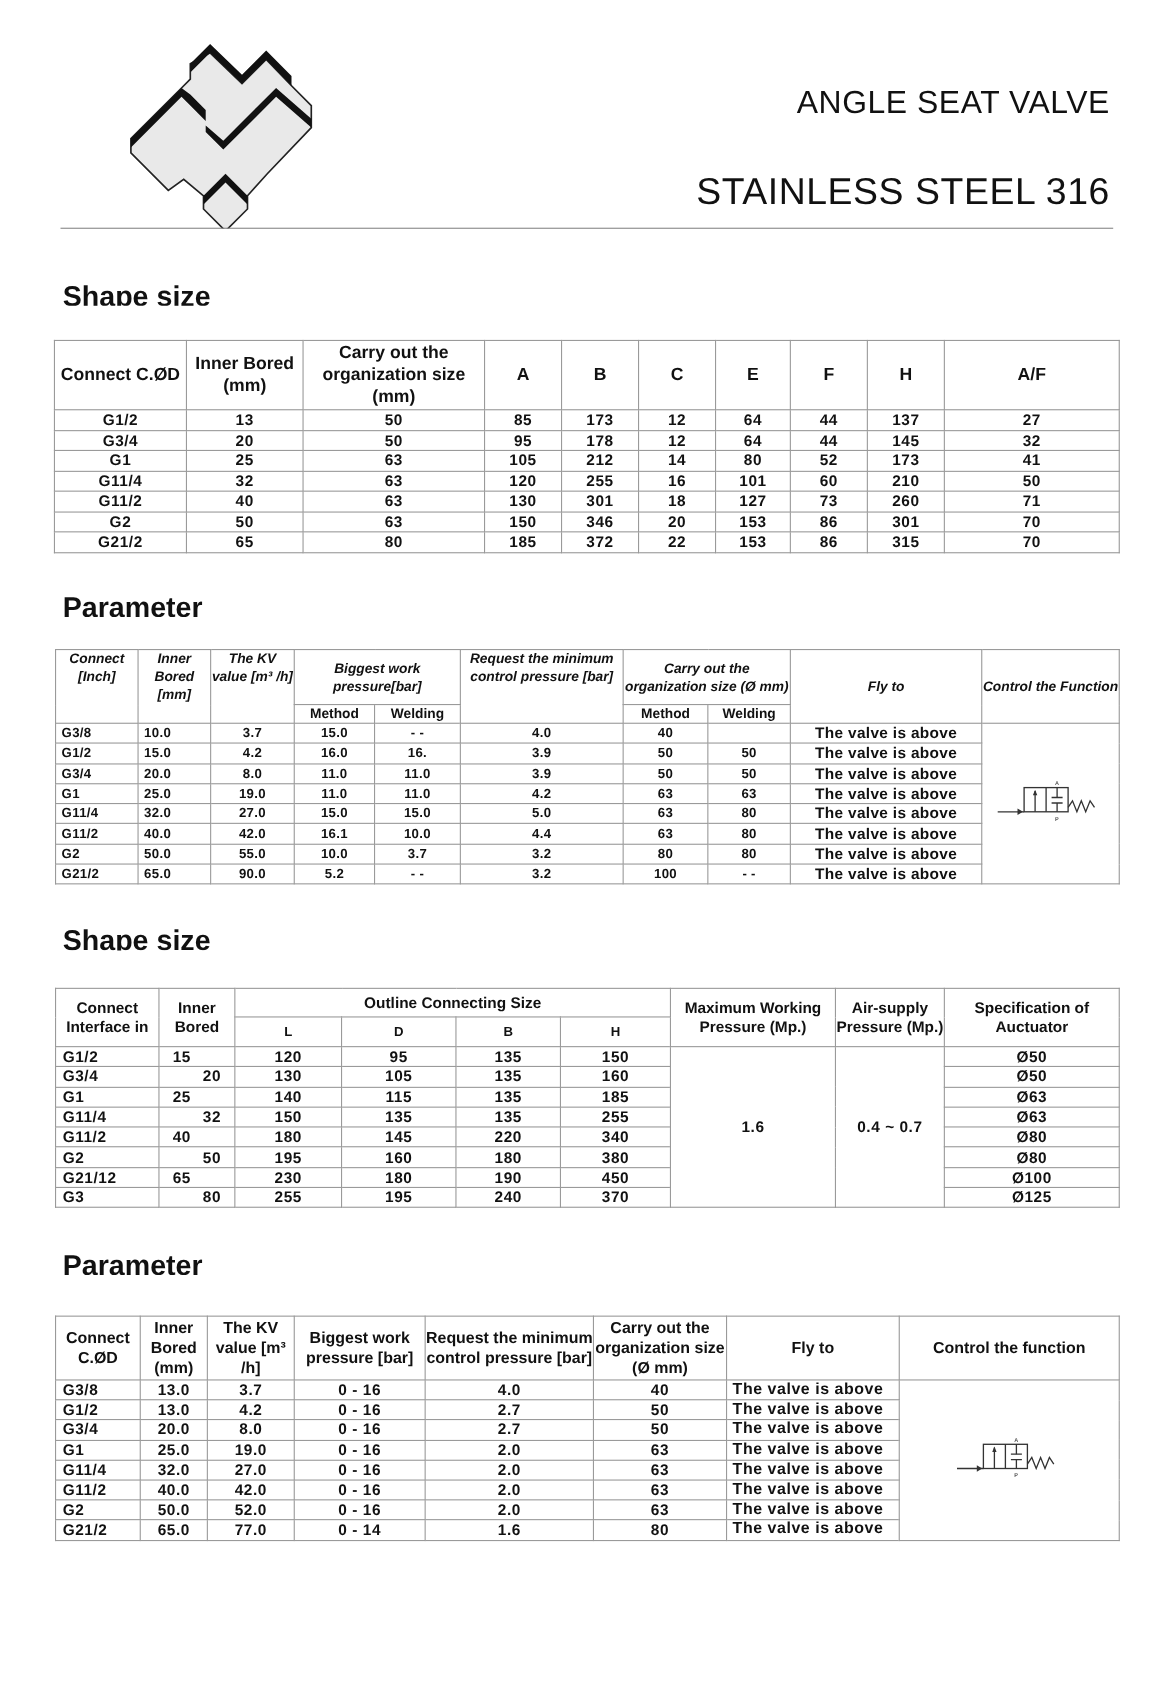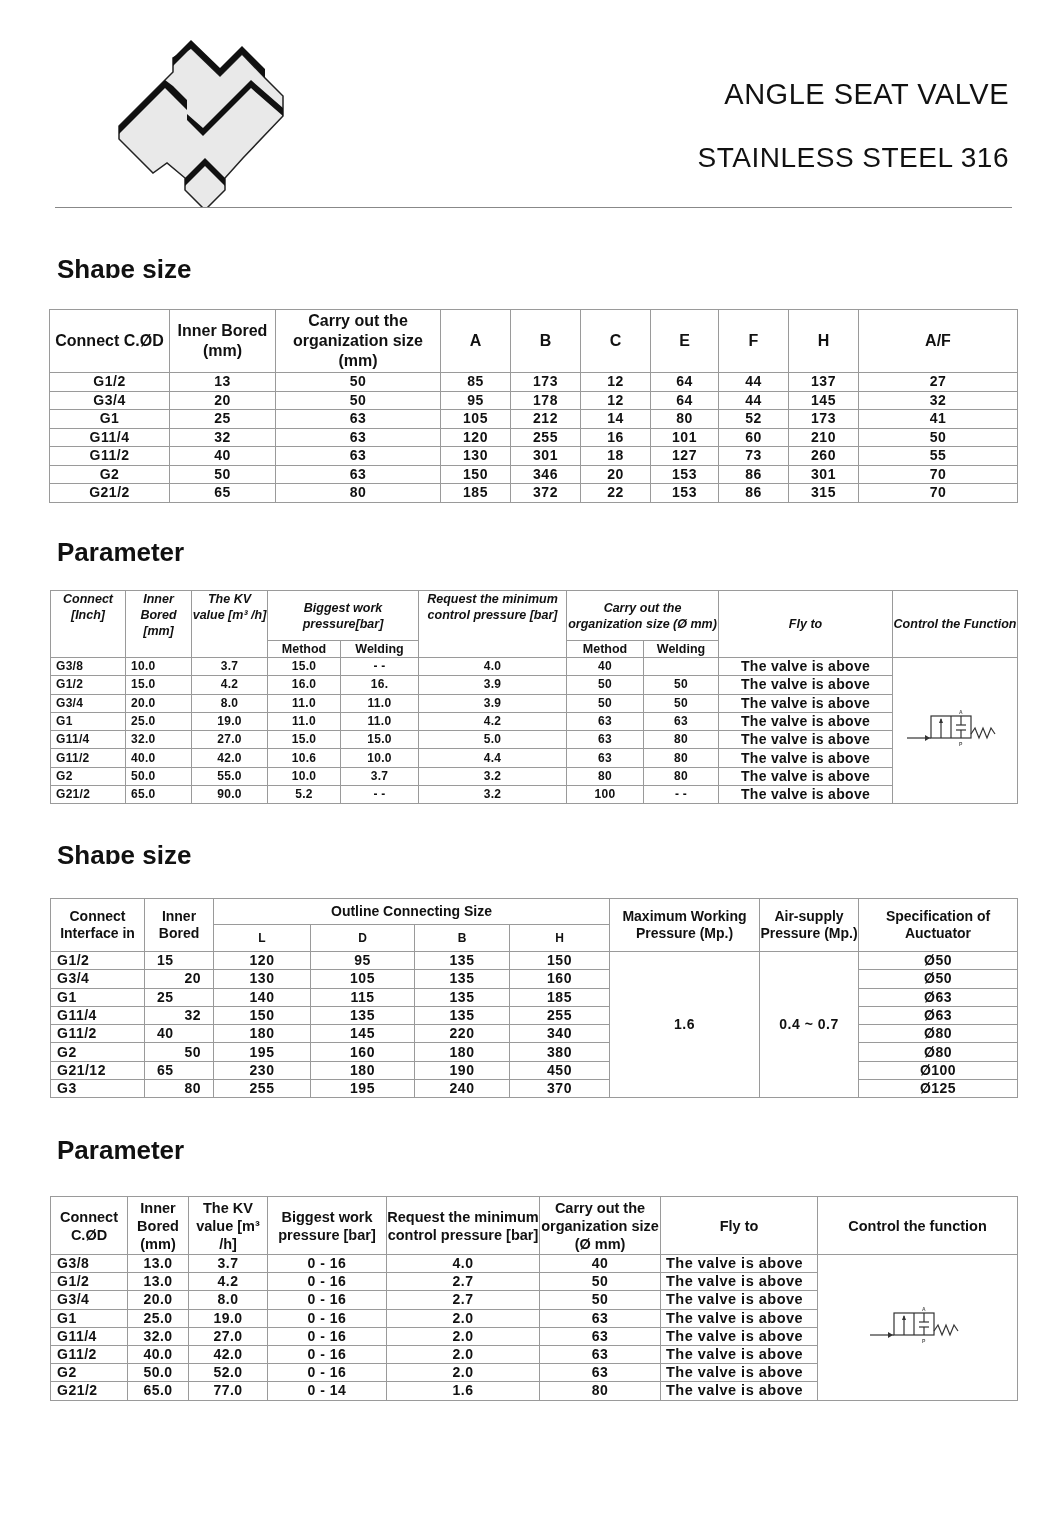--- a/index.html
+++ b/index.html
@@ -1,21 +1,21 @@
 <!DOCTYPE html>
 <html><head>
 <meta charset="utf-8">
 <style>
   html, body { margin:0; padding:0; background:#ffffff; }
   body { width:1064px; height:1536px; position:relative; overflow:hidden;
          font-family:"Liberation Sans", sans-serif; color:#111; }
   .abs { position:absolute; }
   .logo { left:115px; top:18px; width:180px; height:190px; }
   .title1 { right:55px; top:78px; font-size:29px; letter-spacing:0.5px; color:#111; }
-  .title2 { right:55px; top:142px; font-size:28px; letter-spacing:0.5px; color:#111; }
+  .title2 { right:55px; top:155px; font-size:34px; letter-spacing:0.5px; color:#111; }
   .rule { left:55px; top:207px; width:957px; height:1px; background:#888; }
   .section { left:57px; font-weight:bold; font-size:26px; height:24px; overflow:hidden; line-height:30px; color:#111; }
   table { position:absolute; border-collapse:collapse; table-layout:fixed; }
   td, th { border:1px solid #9a9a9a; padding:0; text-align:center; vertical-align:middle;
            font-family:"Liberation Sans", sans-serif; font-weight:bold; color:#111; overflow:hidden; white-space:nowrap; }
   th { font-weight:bold; }
   .t1 th { font-size:16px; line-height:20px; white-space:normal; }
   .t1 td { font-size:14px; height:17.5px; line-height:17px; letter-spacing:0.5px; }
   .t2 th { font-size:12.5px; line-height:16px; white-space:normal; }
   .t2 td { font-size:12px; height:17.3px; line-height:17px; letter-spacing:0.3px; }
@@ -132,21 +132,21 @@
       <tr>
         <td>G11/2</td>
         <td>40</td>
         <td>63</td>
         <td>130</td>
         <td>301</td>
         <td>18</td>
         <td>127</td>
         <td>73</td>
         <td>260</td>
-        <td>55</td>
+        <td>71</td>
       </tr>
       <tr>
         <td>G2</td>
         <td>50</td>
         <td>63</td>
         <td>150</td>
         <td>346</td>
         <td>20</td>
         <td>153</td>
         <td>86</td>
@@ -273,21 +273,21 @@
         <td>15.0</td>
         <td>5.0</td>
         <td>63</td>
         <td>80</td>
         <td class="fly">The valve is above</td>
       </tr>
       <tr>
         <td class="l">G11/2</td>
         <td class="l">40.0</td>
         <td>42.0</td>
-        <td>10.6</td>
+        <td>16.1</td>
         <td>10.0</td>
         <td>4.4</td>
         <td>63</td>
         <td>80</td>
         <td class="fly">The valve is above</td>
       </tr>
       <tr>
         <td class="l">G2</td>
         <td class="l">50.0</td>
         <td>55.0</td>

